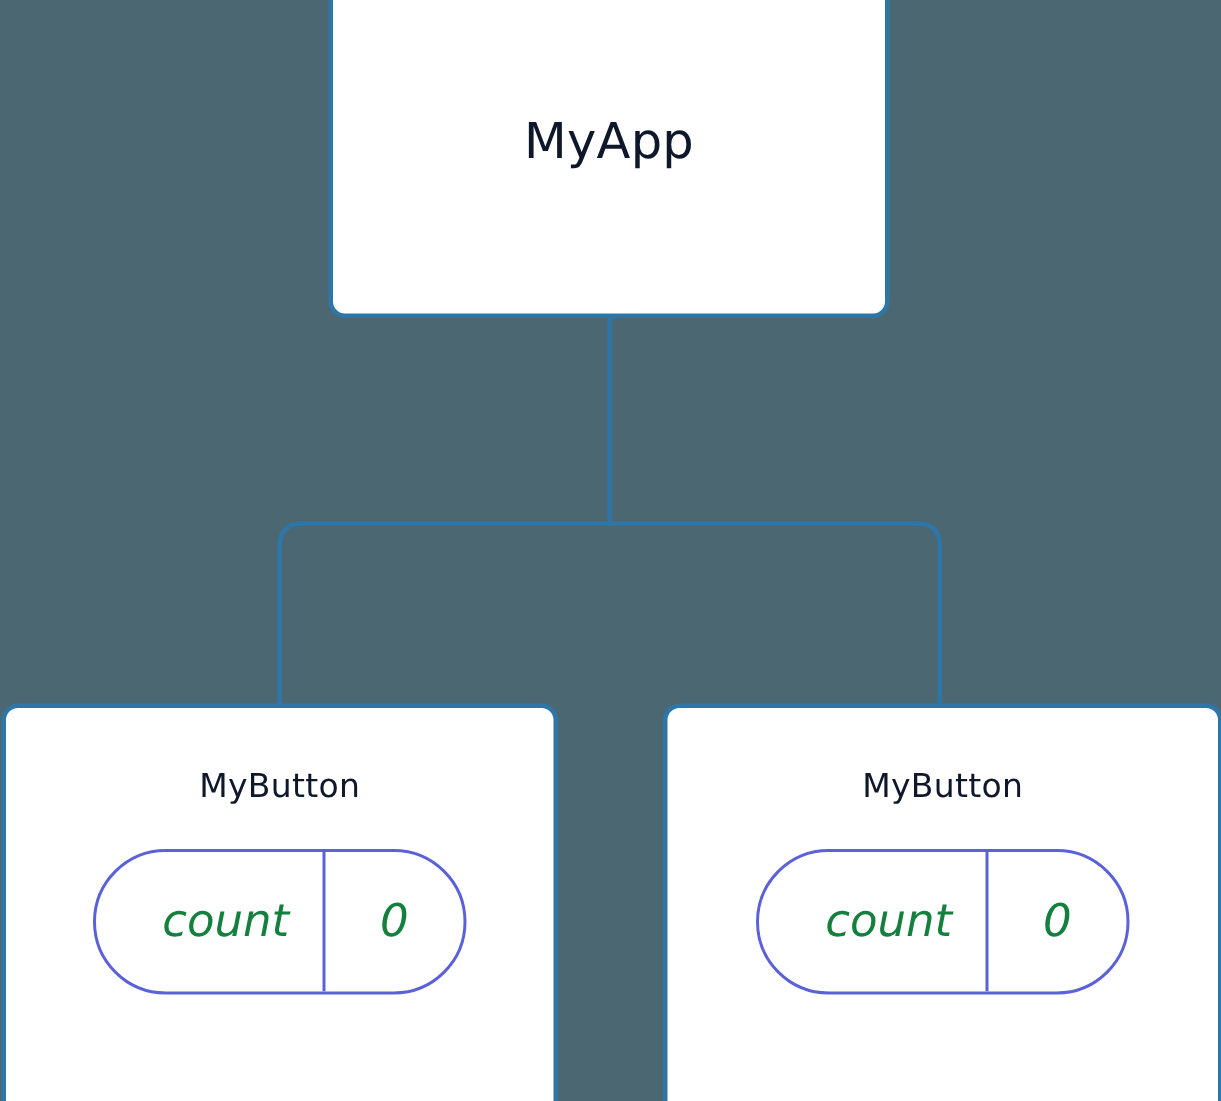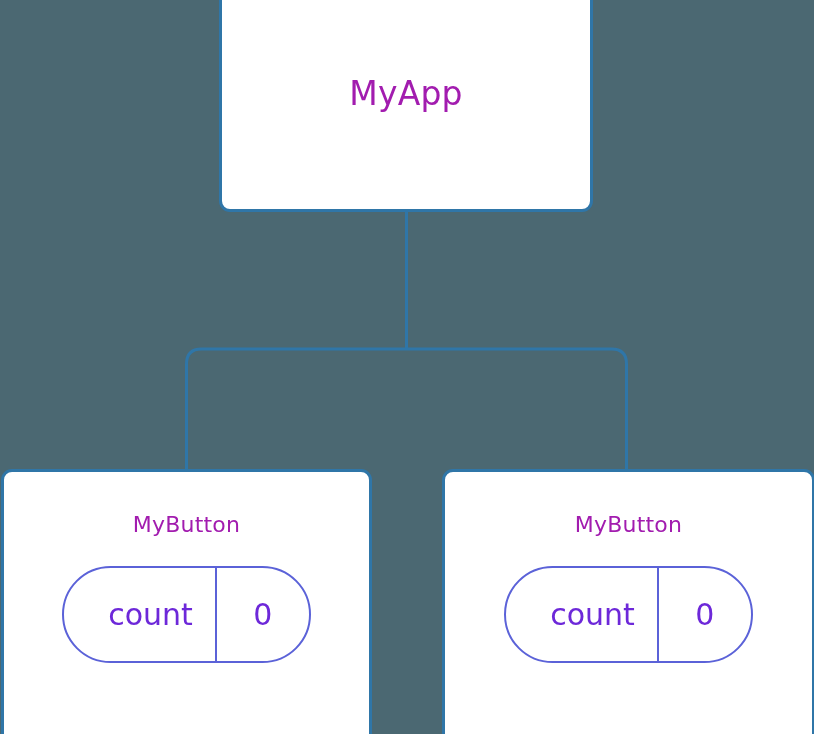--- a/index.html
+++ b/index.html
@@ -64,21 +64,21 @@
     left: 1px;
     width: 371px;
   }
 
   .node-child-right {
     left: 442px;
     width: 373px;
   }
 
   .node-title {
-    color: #a21caf;
+    color: #0f172a;
     font-size: 33px;
     line-height: 1;
     letter-spacing: 0.2px;
     white-space: nowrap;
     user-select: none;
   }
 
   .node-child .node-title {
     font-size: 22px;
   }
@@ -94,25 +94,26 @@
     align-items: stretch;
     background: transparent;
     overflow: hidden;
   }
 
   .state-key,
   .state-value {
     display: flex;
     align-items: center;
     justify-content: center;
-    color: #6d28d9;
+    color: #15803d;
     font-size: 30px;
     line-height: 1;
     white-space: nowrap;
     user-select: none;
+    font-style: italic;
   }
 
   .state-key {
     padding: 0 22px 0 44px;
   }
 
   .state-value {
     border-left: 2px solid #5b62d8;
     padding: 0 32px;
     min-width: 28px;

